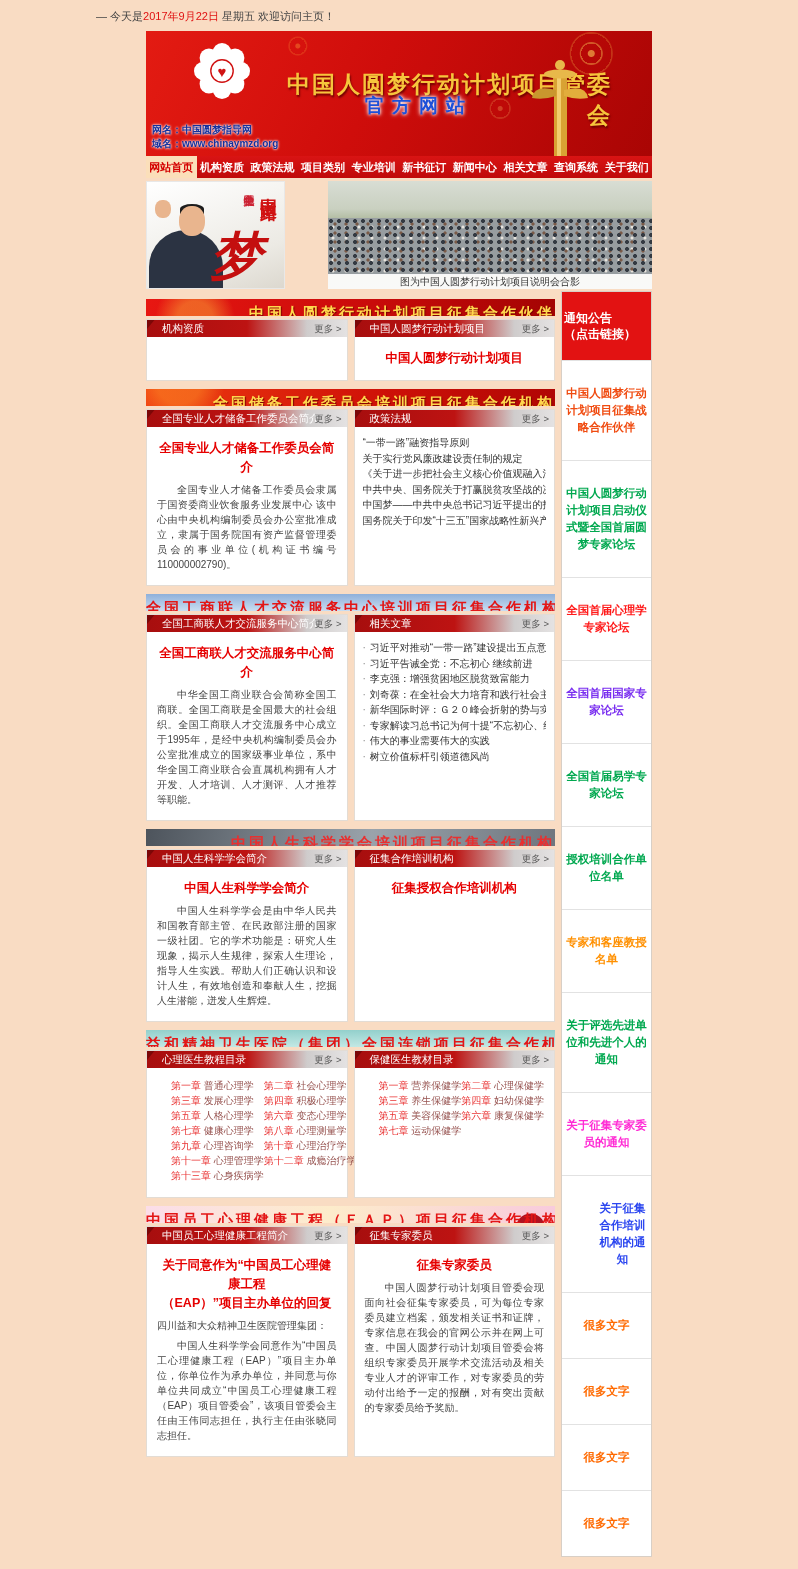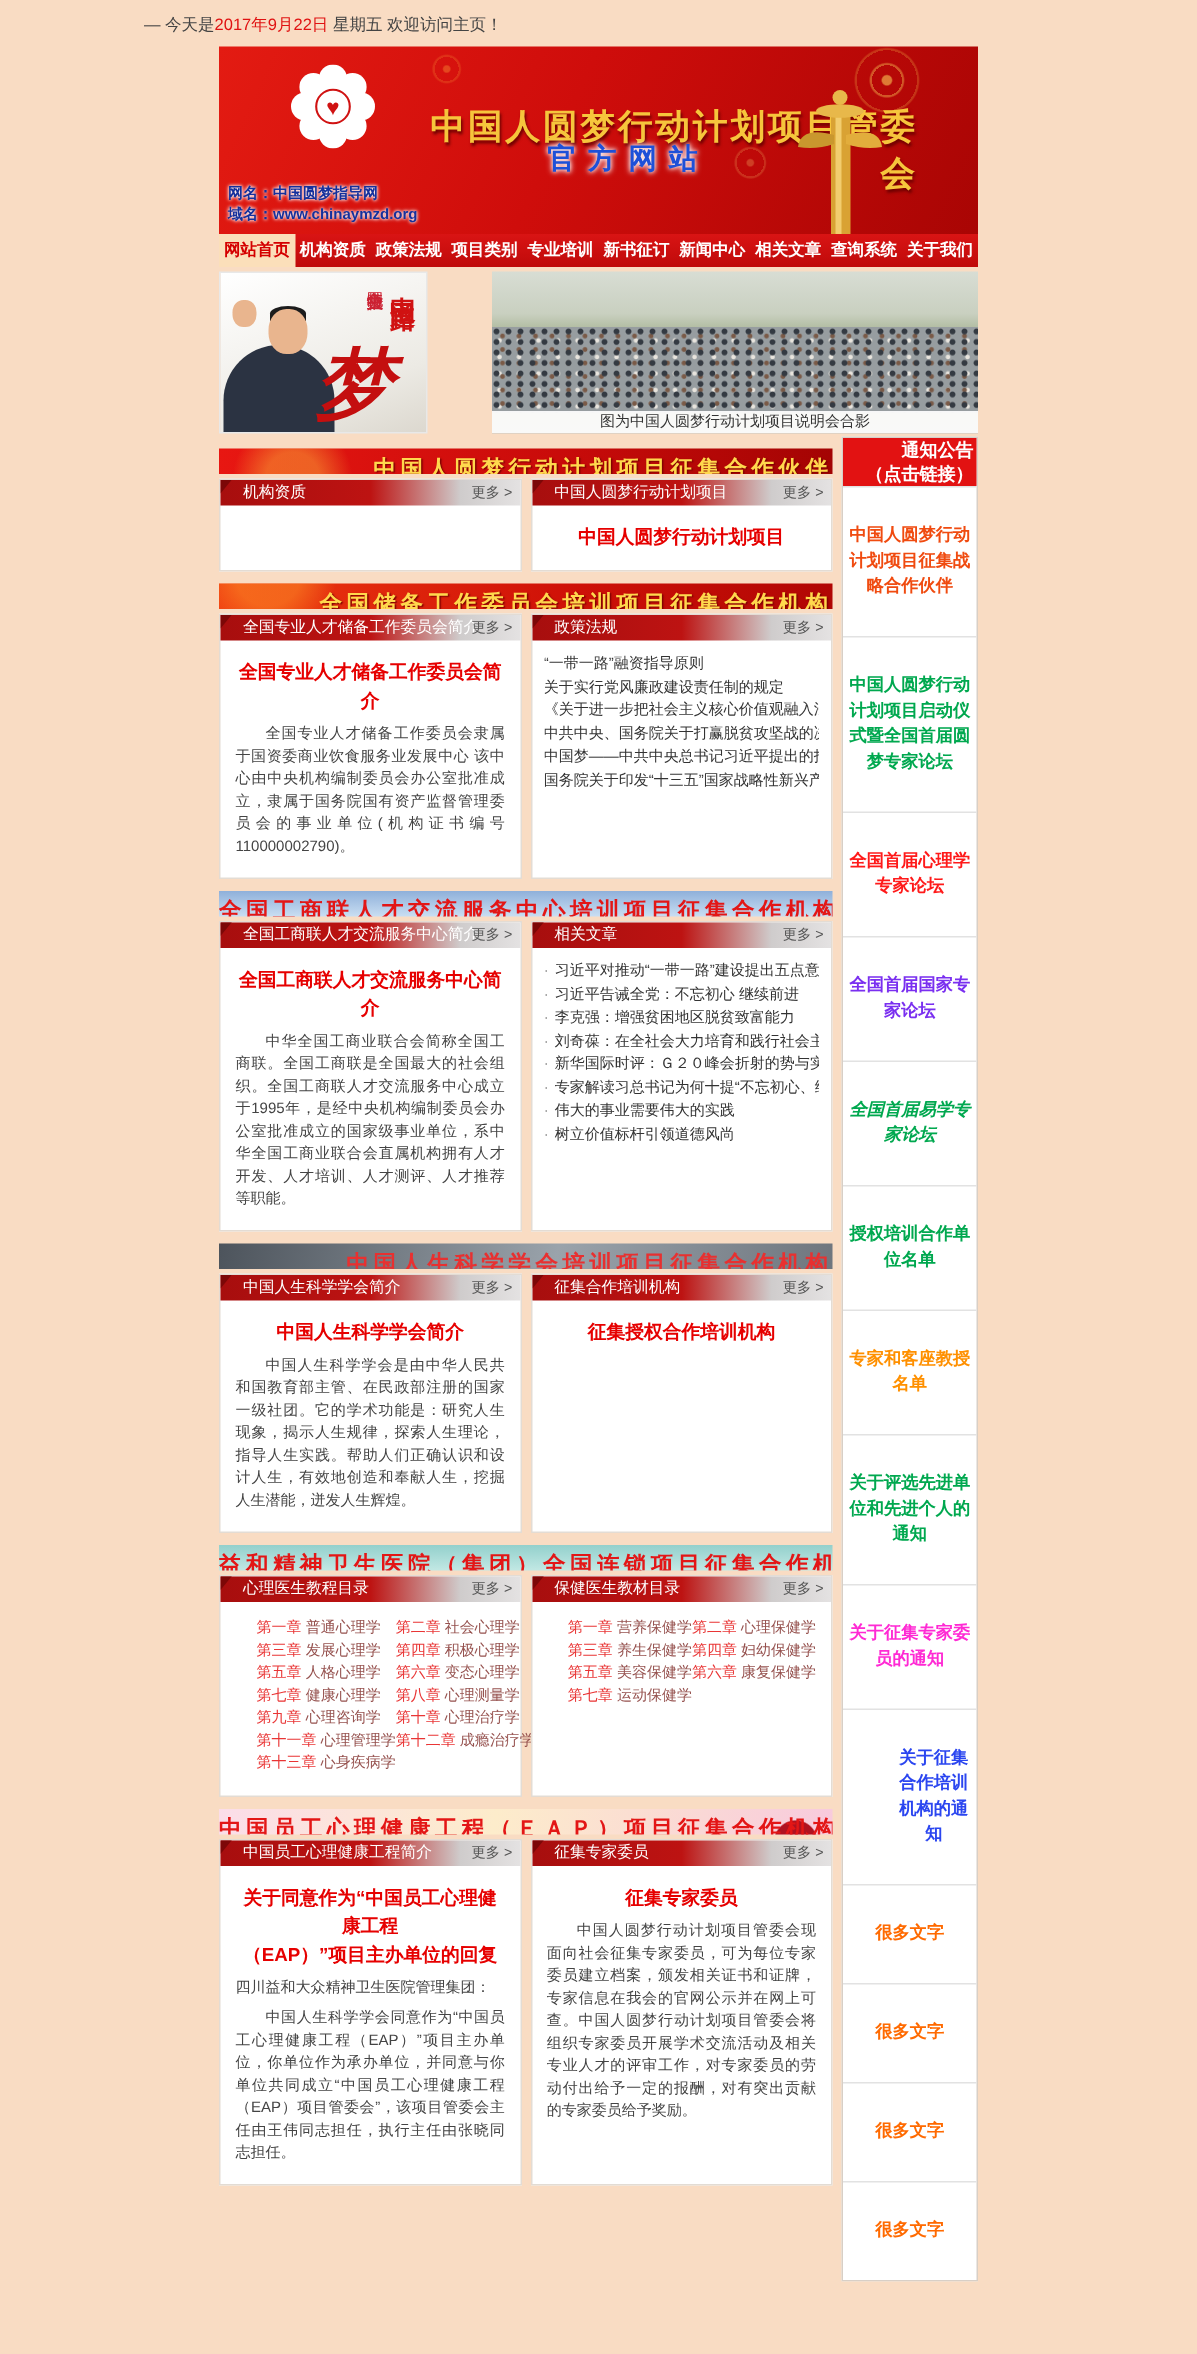--- a/index.html
+++ b/index.html
@@ -66,21 +66,21 @@
   .plain-list{padding:4px 0;}
   .list-line{font-size:10px;color:#333;line-height:15.5px;white-space:nowrap;overflow:hidden;}
   .dot{color:#888;margin-right:4px;}
   .chap-grid{display:grid;grid-template-columns:1fr 1fr;padding:6px 16px;}
   .chap{font-size:10px;line-height:15px;white-space:nowrap;}
   .chap-no{color:#e93535;}
   .chap-name{color:#96524f;}
 
   
   .sidebar{flex:1;background:#fff;border:1px solid #d8cfc6;box-sizing:border-box;}
-  .notice-head{background:#e21212;color:#fff;text-align:right;font-size:12px;font-weight:bold;line-height:16px;padding:0 2px;}
+  .notice-head{background:#e21212;color:#fff;text-align:left;font-size:12px;font-weight:bold;line-height:16px;padding:18px 2px;}
   .notice-item{padding:24px 4px;text-align:center;font-size:11.5px;font-weight:bold;line-height:17px;border-top:1px solid #e2e2e2;}
 </style>
 </head>
 <body>
 
 <div class="topbar">
   <span>— 今天是</span><span class="date">2017年9月22日</span><span> 星期五 欢迎访问主页！</span>
 </div>
 
 <div class="container">
@@ -310,21 +310,21 @@
     <div class="sidebar">
       <div class="notice-head">
         <div>通知公告</div>
         <div>（点击链接）</div>
       </div>
       <div>
           <div class="notice-item" style="color: rgb(240, 75, 16);">中国人圆梦行动计划项目征集战略合作伙伴</div>
           <div class="notice-item" style="color: rgb(0, 168, 79);">中国人圆梦行动计划项目启动仪式暨全国首届圆梦专家论坛</div>
           <div class="notice-item" style="color: rgb(255, 26, 26);">全国首届心理学专家论坛</div>
           <div class="notice-item" style="color: rgb(122, 47, 240);">全国首届国家专家论坛</div>
-          <div class="notice-item" style="color: rgb(0, 168, 79); font-style: italic;">全国首届易学专家论坛</div>
+          <div class="notice-item" style="color: rgb(0, 168, 79);">全国首届易学专家论坛</div>
           <div class="notice-item" style="color: rgb(0, 168, 79);">授权培训合作单位名单</div>
           <div class="notice-item" style="color: rgb(255, 144, 0);">专家和客座教授名单</div>
           <div class="notice-item" style="color: rgb(0, 168, 79);">关于评选先进单位和先进个人的通知</div>
           <div class="notice-item" style="color: rgb(255, 42, 212);">关于征集专家委员的通知</div>
           <div class="notice-item" style="color: rgb(43, 70, 240); padding-left: 36px;">关于征集合作培训机构的通知</div>
           <div class="notice-item" style="color: rgb(255, 106, 0);">很多文字</div>
           <div class="notice-item" style="color: rgb(255, 106, 0);">很多文字</div>
           <div class="notice-item" style="color: rgb(255, 106, 0);">很多文字</div>
           <div class="notice-item" style="color: rgb(255, 106, 0);">很多文字</div>
         </div>

